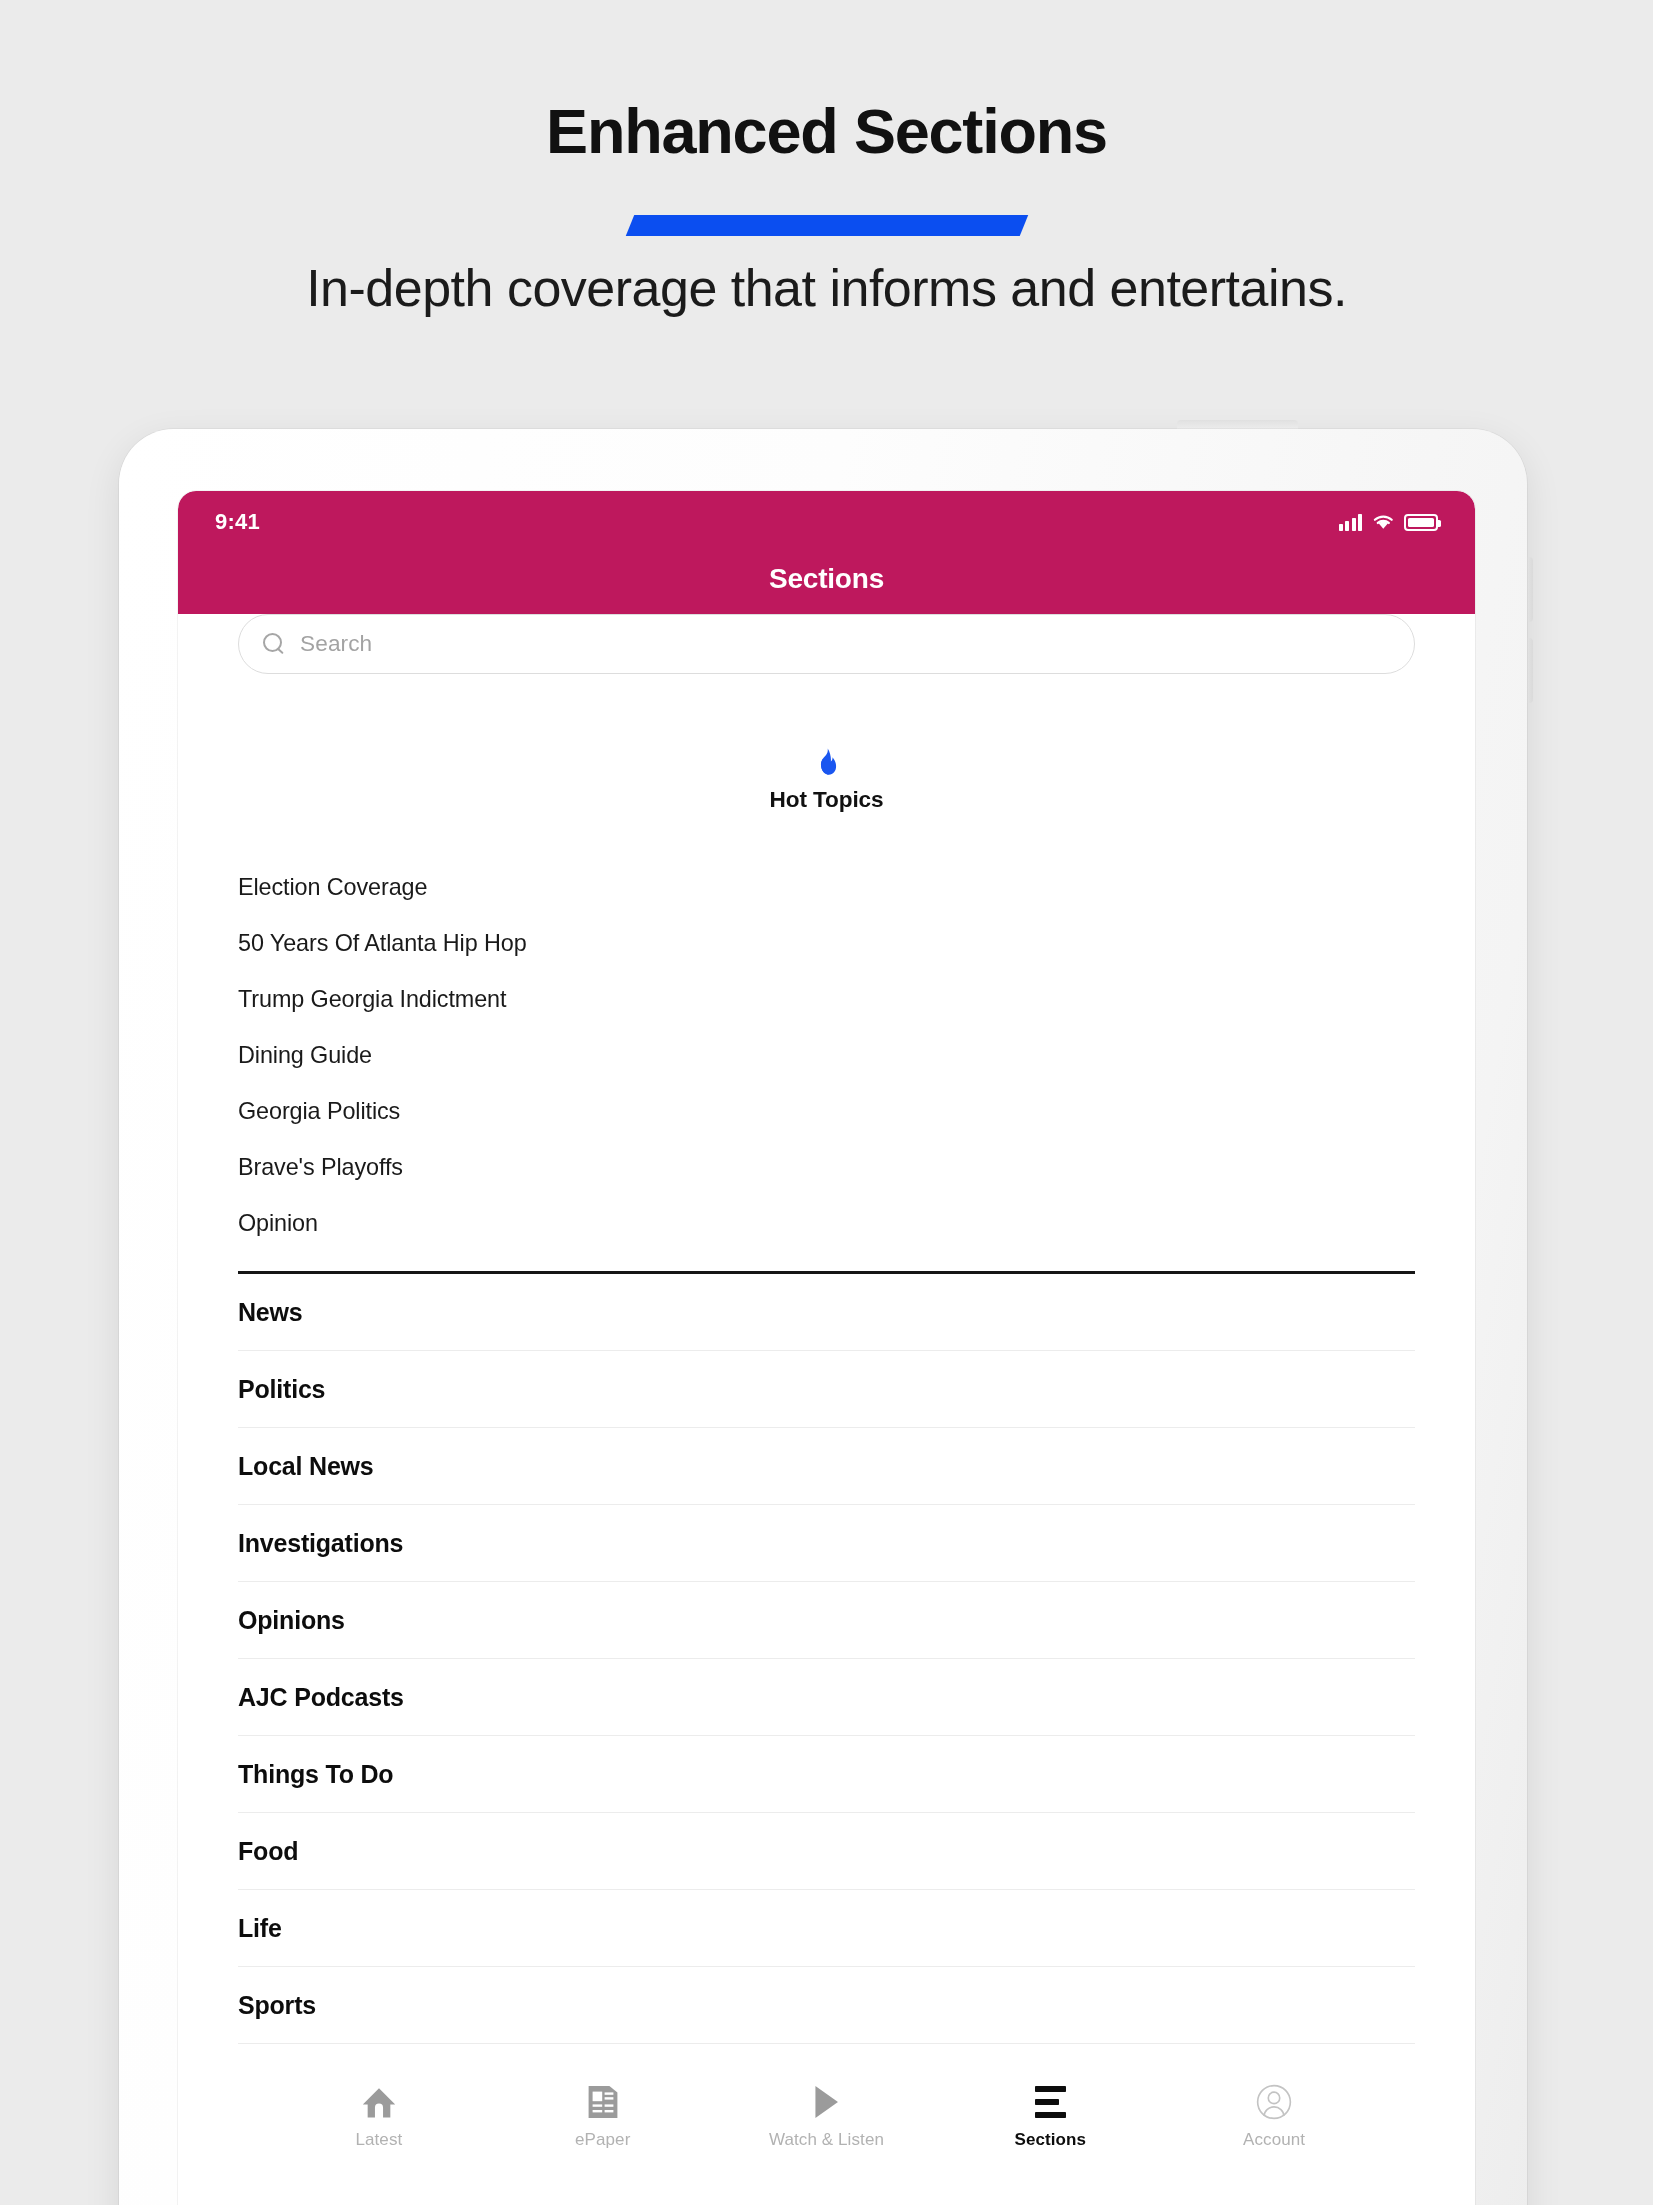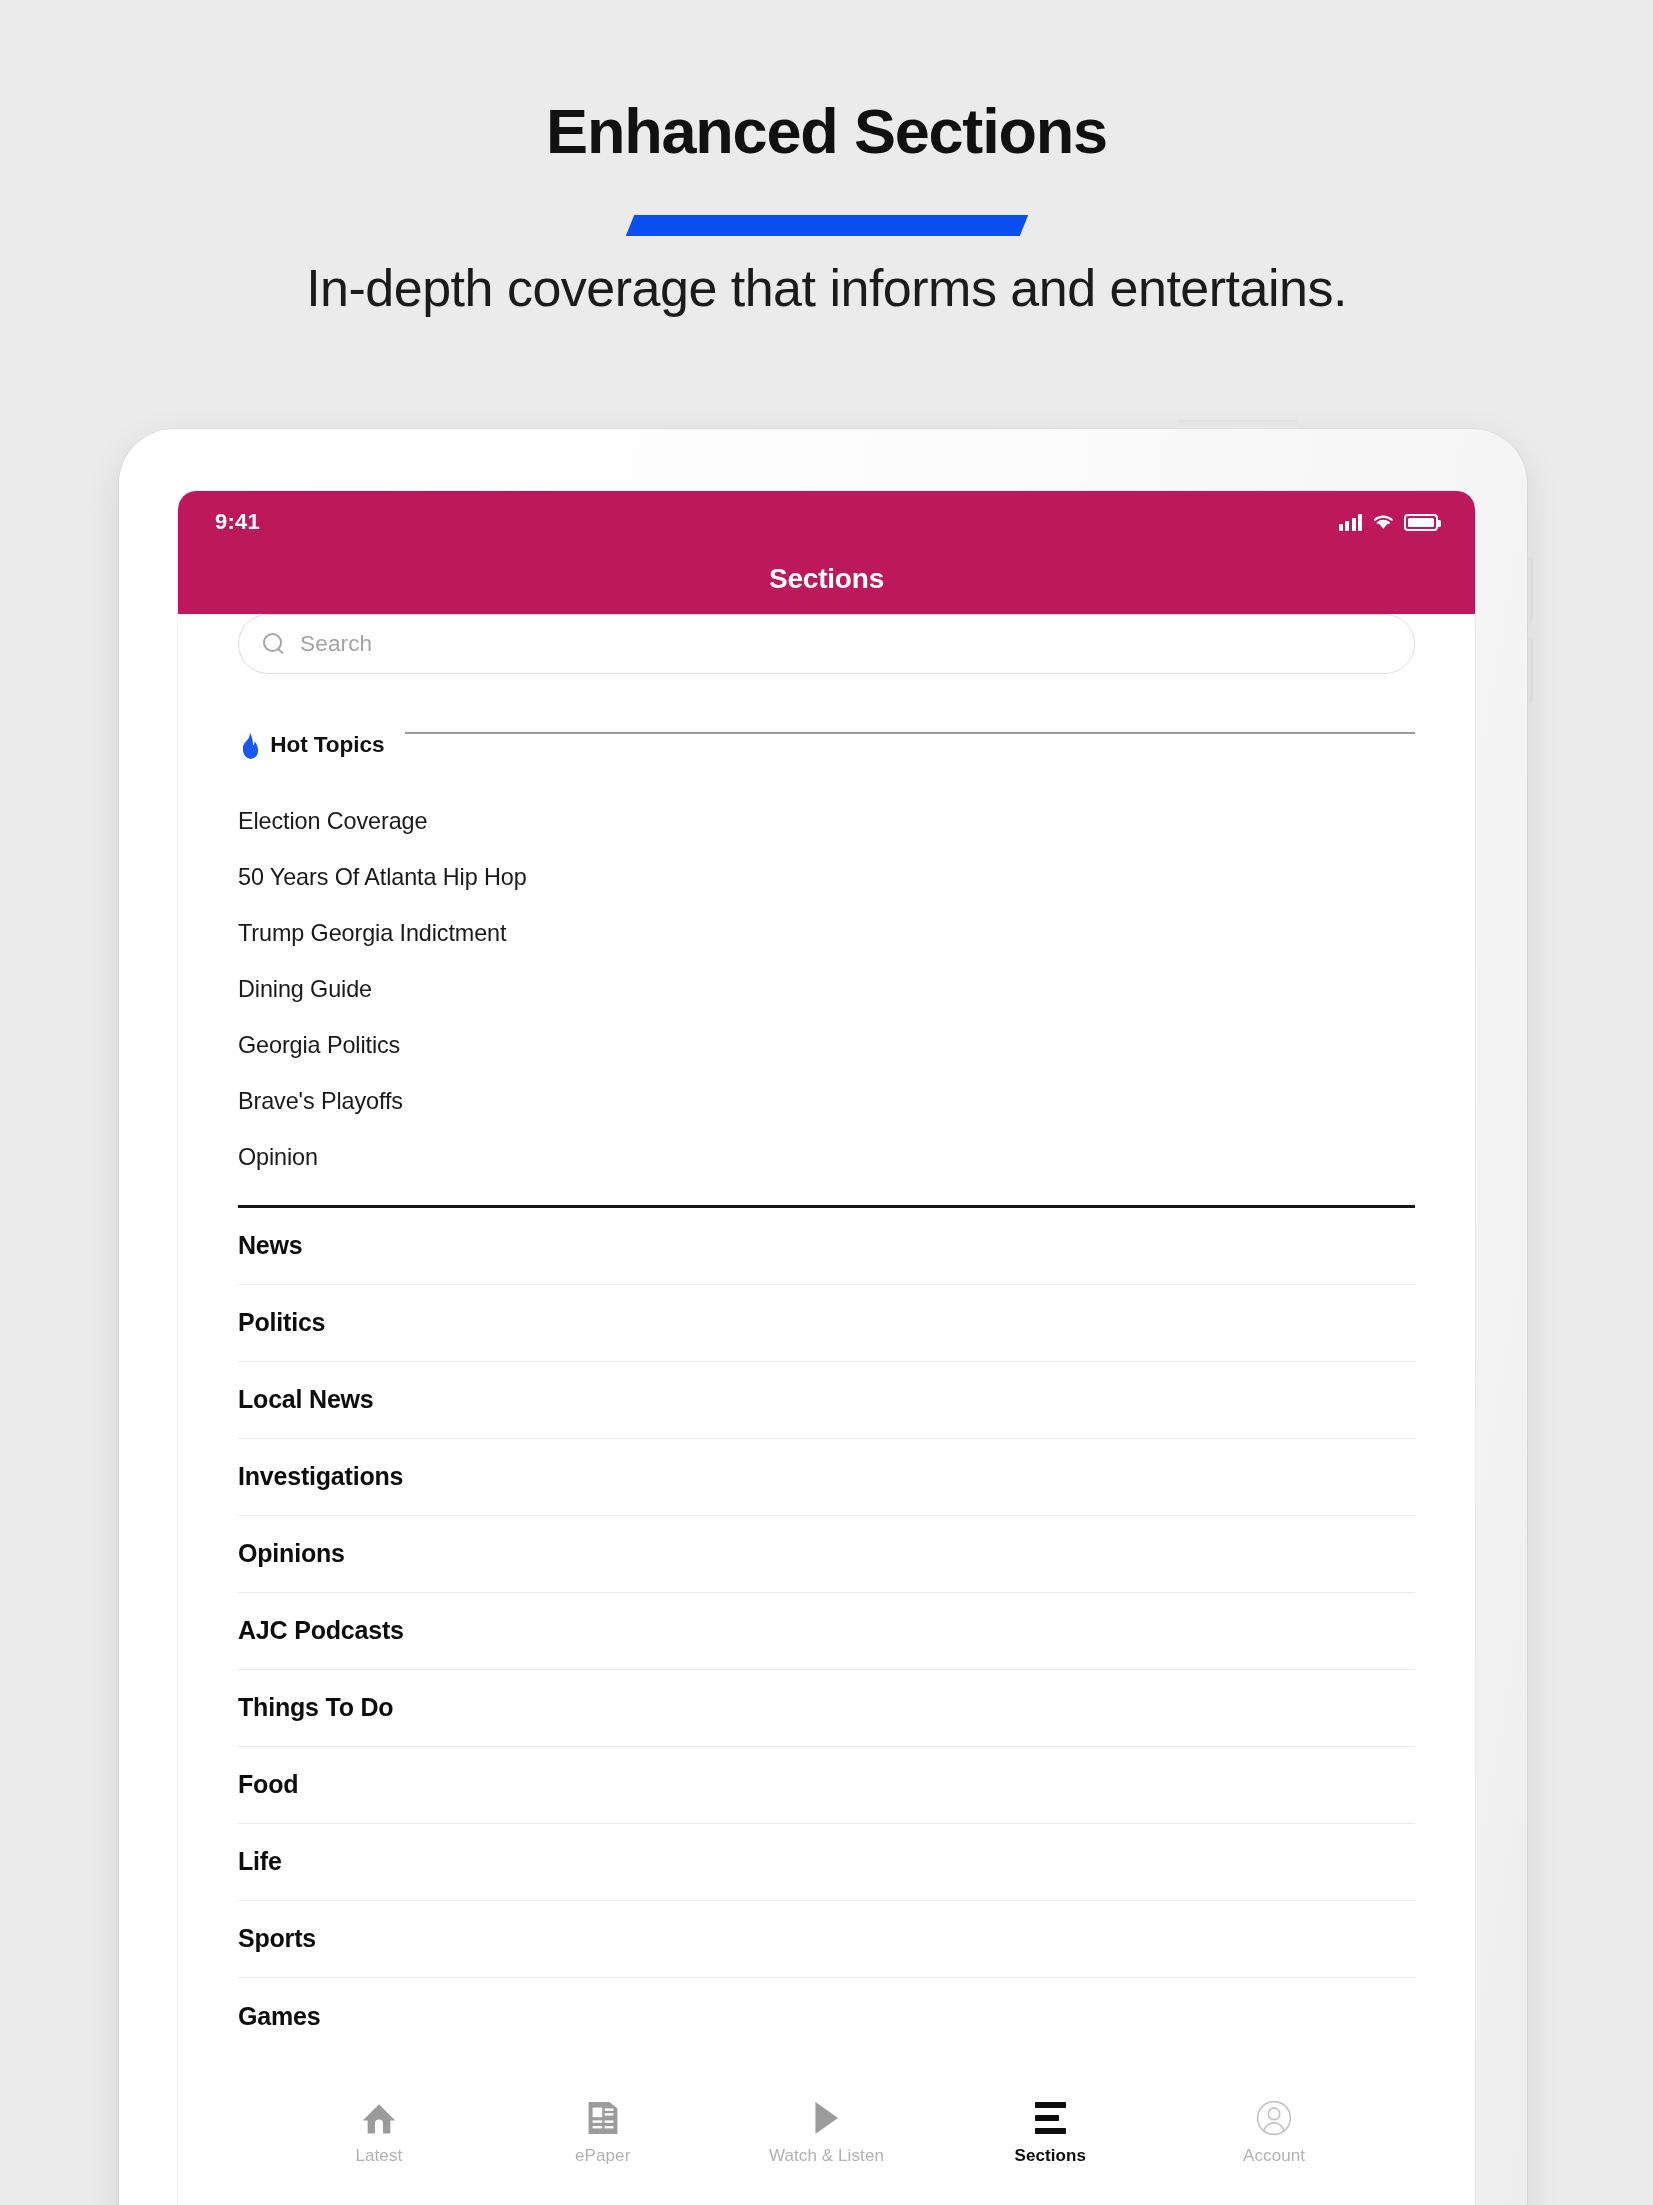--- a/index.html
+++ b/index.html
@@ -163,22 +163,23 @@
   }
   .mag::after {
     content:""; position:absolute; left:13.7px; top:14.5px;
     width:8px; height:2.4px; background:#a6a6a6; border-radius:1.6px;
     transform:rotate(42deg); transform-origin:left center;
   }
   .search-ph { color:#a3a3a3; font-size:22.6px; letter-spacing:0.1px; }
 
   
   .hot-head {
-    display:flex; align-items:flex-start; gap:11.3px;
-    margin-top:58px;
+    display:flex; align-items:center; gap:11.3px;
+    margin-top:74px;
+    flex-direction:column;
   }
   .flame { width:21px; height:27.4px; flex:0 0 auto; }
   .hot-label {
     font-size:22.6px; font-weight:700; color:#111111; letter-spacing:-0.1px;
     white-space:nowrap;
   }
   .hot-rule { flex:1 1 auto; height:1.6px; background:#9a9a9a; margin-left:9.7px; }
 
   
   .hot-list { margin-top:34px; }
@@ -194,21 +195,21 @@
     font-size:25px; font-weight:700; color:#0d0d0d;
     height:77px; display:flex; align-items:center;
     border-bottom:1.6px solid #ececec; letter-spacing:-0.2px;
   }
   .sec-item.last { border-bottom:none; }
 
   .thick-sep2 { height:3.2px; background:#161616; margin-top:37px; }
 
   
   .tabbar {
-    position:absolute; left:0; bottom:0; width:100%;
+    position:absolute; left:0; bottom:16px; width:100%;
     height:121px;
     background:#ffffff;
     display:flex; align-items:flex-start;
     padding:0 89px;
   }
   .tab {
     flex:1 1 0; display:flex; flex-direction:column; align-items:center;
     padding-top:14.5px; gap:8px;
   }
   .tab-ico { height:39px; display:flex; align-items:center; justify-content:center; }

